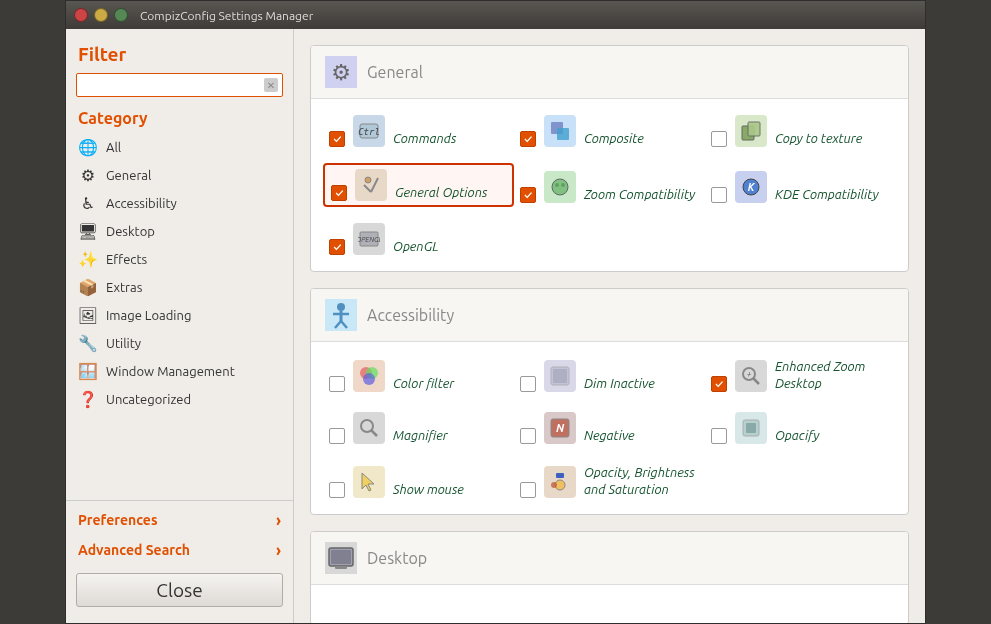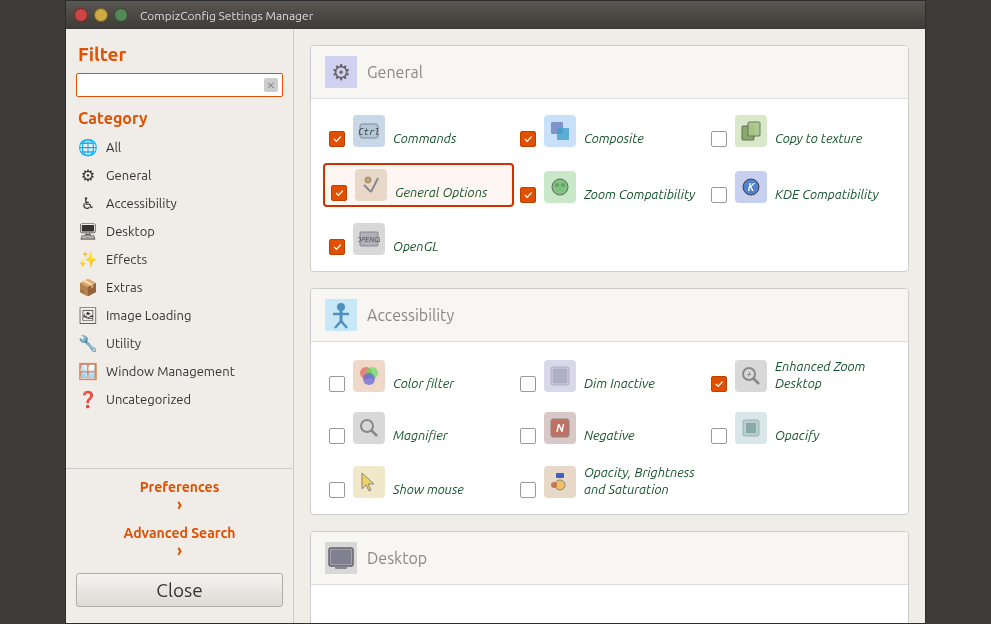--- a/index.html
+++ b/index.html
@@ -128,21 +128,20 @@
     }
     .sidebar-link {
       display: flex;
       align-items: center;
       justify-content: space-between;
       padding: 6px 12px;
       color: #e05000;
       font-weight: bold;
       font-size: 14px;
       cursor: pointer;
-      flex-direction: column;
     }
     .sidebar-chevron {
       color: #e05000;
       font-size: 16px;
       font-weight: bold;
     }
     .close-btn {
       margin: 8px 10px;
       background: linear-gradient(to bottom, #f5f3f0, #dedad5);
       border: 1px solid #b0ada8;

